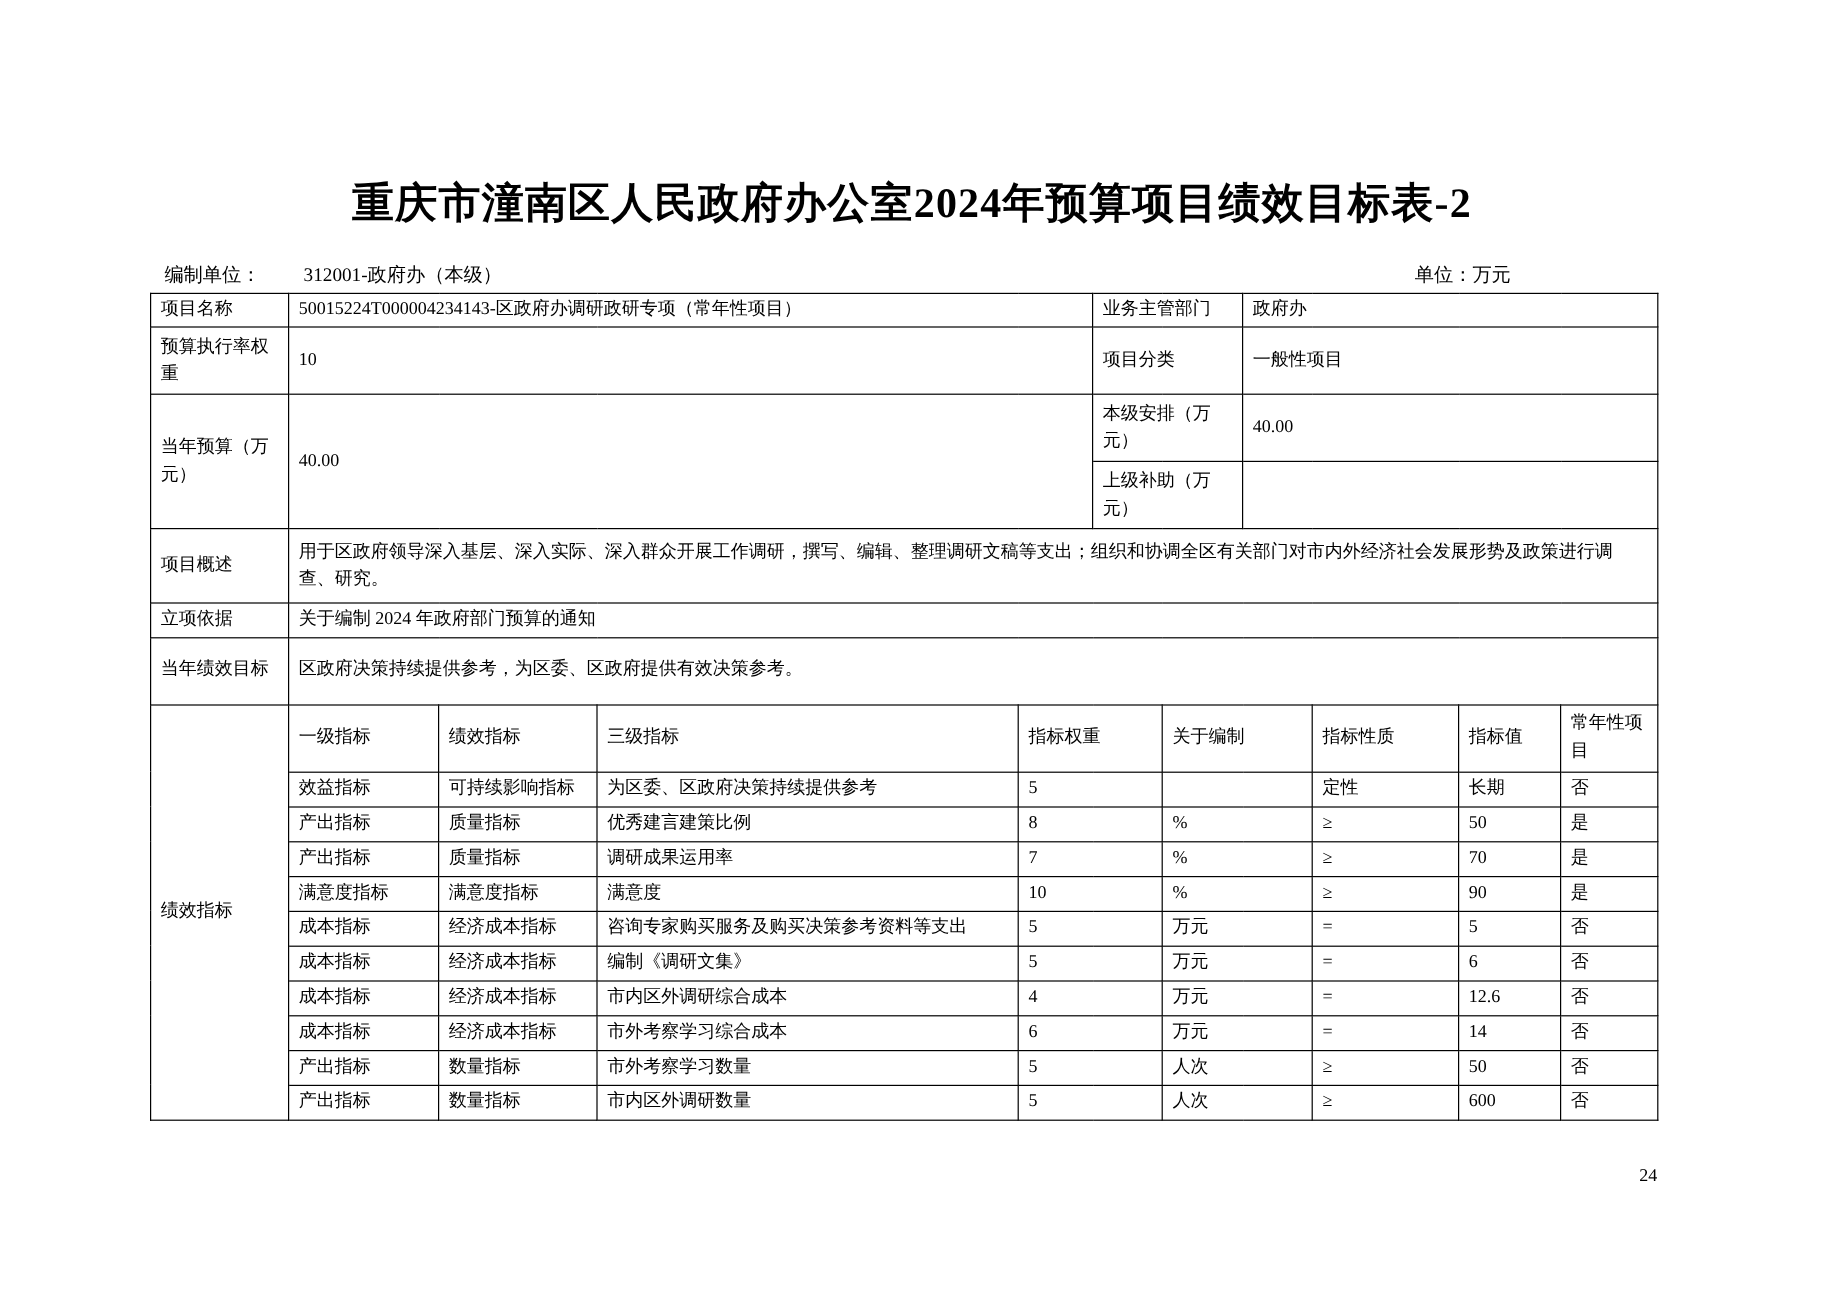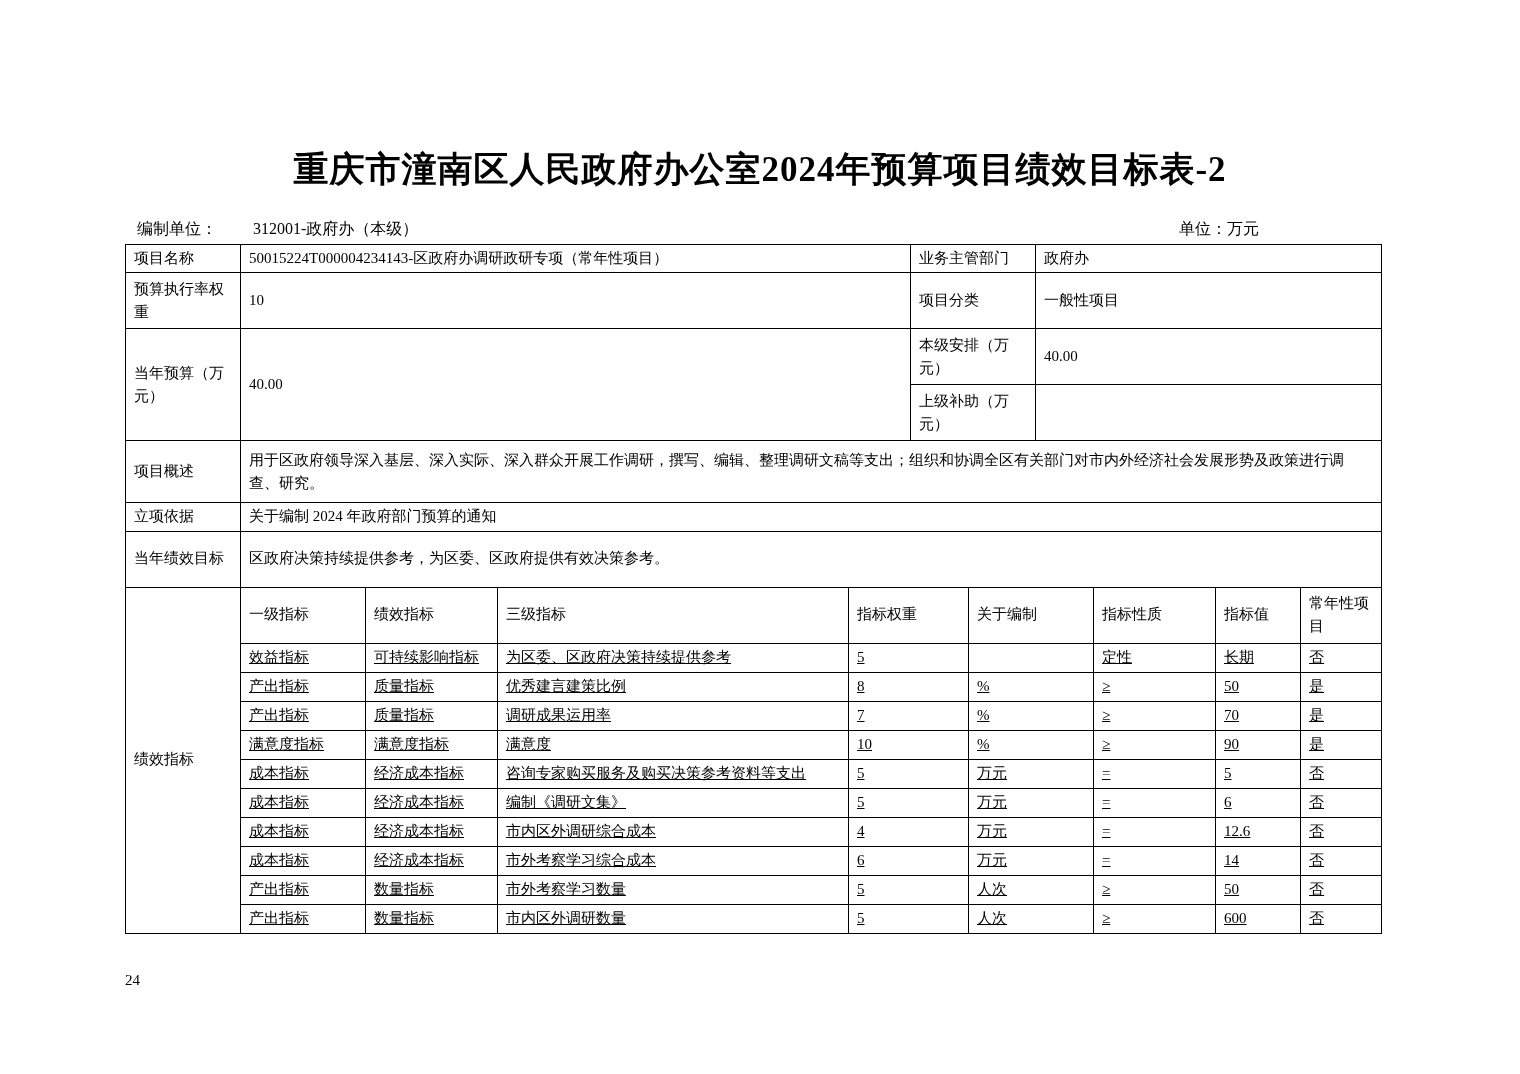--- a/index.html
+++ b/index.html
@@ -36,26 +36,26 @@
   table.main td {
     border: 1px solid #000;
     font-size: 15px;
     line-height: 1.55;
     padding: 2px 8px;
     vertical-align: middle;
     word-break: break-all;
     overflow: hidden;
   }
   tr.h28 { height: 28px; }
-  tr.h29 { height: 29px; text-decoration: underline; }
+  tr.h29 { height: 29px; }
   tr.h56 { height: 56px; }
   tr.h62 { height: 62px; }
   .label-cell { padding-left: 7px; }
   .footer-pagenum {
-    text-align: left;
+    text-align: right;
     font-size: 15px;
     margin-top: 38px;
   }
 </style>
 </head>
 <body>
 
 <div class="page">
 
   <h1 class="title">重庆市潼南区人民政府办公室2024年预算项目绩效目标表-2</h1>

